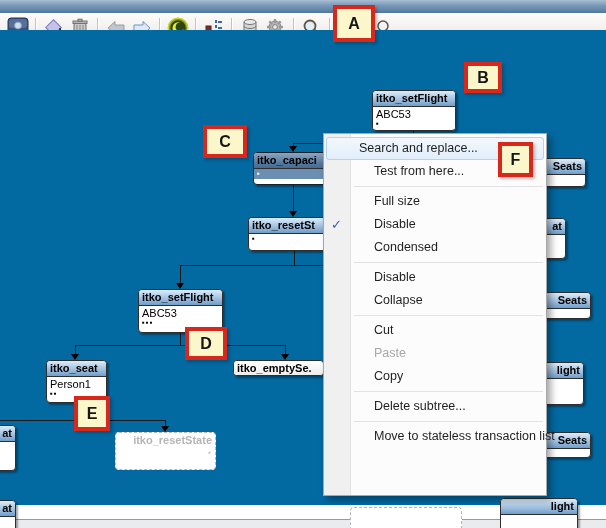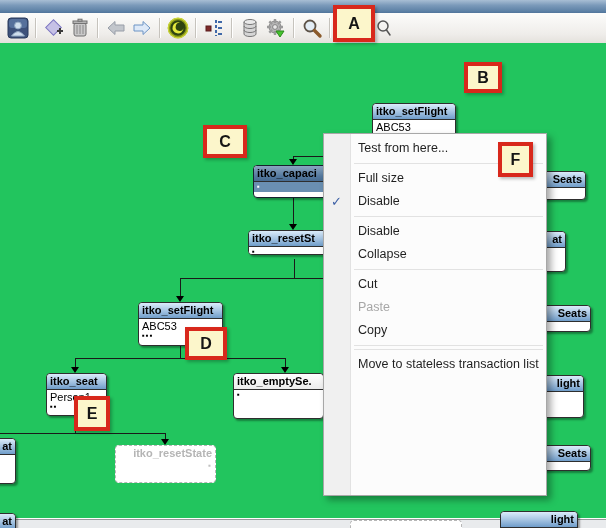--- a/index.html
+++ b/index.html
@@ -9,21 +9,21 @@
   
   .titlebar{position:absolute;left:0;top:0;width:606px;height:13px;
     background:linear-gradient(#a8bed4,#7b9aba 40%,#5d81a6 85%,#50749b);}
   .toolbar{position:absolute;left:0;top:13px;width:606px;height:31px;
     background:linear-gradient(#fcfcfb,#efedea 70%,#e4e1dc);
     border-bottom:1px solid #b3b0aa;display:flex;align-items:center;padding-left:5px;box-sizing:border-box;}
   .tbtn{width:24px;height:24px;display:flex;align-items:center;justify-content:center;margin:0 1px;}
   .tsep{width:1px;height:20px;background:#c6c3bd;border-right:1px solid #fff;margin:0 4px;}
 
   
-  .canvas{position:absolute;left:0;top:43px;width:606px;height:475px;background:#22c55e;}
+  .canvas{position:absolute;left:0;top:30px;width:606px;height:475px;background:#0369a1;}
   .bottomstrip{position:absolute;left:0;top:519px;width:606px;height:9px;
     background:#e9ebed;border-top:1px solid #97999c;}
 
   
   .ln{position:absolute;background:#1a1a1a;z-index:1;}
   .arr{position:absolute;width:0;height:0;border-left:4px solid transparent;
     border-right:4px solid transparent;border-top:6px solid #000;z-index:1;}
 
   
   .node{position:absolute;z-index:2;border:1px solid #2e2e2e;border-radius:4px;
@@ -47,21 +47,21 @@
 
   .hdr.split{display:flex;justify-content:space-between;}
   .hdr.rightalign{text-align:right;}
 
   
   .menu{position:absolute;left:323px;top:133px;width:224px;height:363px;z-index:10;
     background:#fcfcfc;border:1px solid #a7a7a7;box-shadow:4px 4px 7px rgba(0,0,0,.35);
     box-sizing:border-box;padding-top:3px;font-size:12.5px;color:#1f1f1f;}
   .menu .gutter{position:absolute;left:0;top:0;bottom:0;width:26px;background:#f0f0f0;
     border-right:1px solid #e2e2e2;}
-  .mi{position:relative;height:23px;line-height:23px;padding-left:34px;white-space:nowrap;}
+  .mi{position:relative;height:23px;line-height:23px;padding-left:50px;white-space:nowrap;}
   .mi.hl{margin:0 2px;padding-left:32px;background:linear-gradient(#f2f8fd,#e2eefa);
     border:1px solid #b3d3ef;border-radius:3px;height:21px;line-height:21px;}
   .mi.dis{color:#a7a7a7;}
   .msep{border-top:1px solid #e2e2e2;margin:3px 3px 3px 30px;}
   .mcheck{position:absolute;left:7px;top:0;color:#3c5fa5;font-size:13px;}
 
   
   .co{position:absolute;z-index:20;background:#fcf6cb;border:4px solid #d8281c;
     box-sizing:border-box;display:flex;align-items:center;justify-content:center;
     font-size:16px;font-weight:600;color:#151515;box-shadow:2px 2px 3px rgba(0,0,0,.25);}
@@ -196,40 +196,40 @@
         <div class="dots">▪</div></div>
     </div>
 
     <div class="node sel" style="left:253px;top:122px;width:88px;height:33px">
       <div class="hdr">itko_capaci</div>
       <div class="bdy">
           <div class="dots">▪</div>
         </div>
     </div>
 
-    <div class="node" style="left:248px;top:187px;width:80px;height:25px">
+    <div class="node" style="left:248px;top:187px;width:80px;height:34px">
       <div class="hdr">itko_resetSt</div>
       <div class="bdy">
           <div class="dots">▪</div>
         </div>
     </div>
 
     <div class="node" style="left:138px;top:259px;width:85px;height:44px">
       <div class="hdr">itko_setFlight</div>
       <div class="bdy"><span>ABC53</span>
         <div class="dots">▪▪▪</div></div>
     </div>
 
     <div class="node" style="left:46px;top:330px;width:61px;height:43px">
       <div class="hdr">itko_seat</div>
       <div class="bdy"><span>Person1</span>
         <div class="dots">▪▪</div></div>
     </div>
 
-    <div class="node whitehdr" style="left:233px;top:330px;width:91px;height:46px">
+    <div class="node whitehdr" style="left:233px;top:330px;width:91px;height:16px">
       <div class="hdr">itko_emptySe.</div>
       <div class="bdy">
           <div class="dots">▪</div>
         </div>
     </div>
 
     <div class="node ghost" style="left:115px;top:402px;width:101px;height:38px">
       <div class="hdr">itko_resetState</div>
       <div class="bdy">
           <div class="dots">▪</div>
@@ -274,35 +274,38 @@
     </div>
 
     <div class="node ghost" style="left:350px;top:477px;width:112px;height:27px">
       <div class="hdr"></div>
 
     </div>
   </div>
 
   <div class="menu">
     <div class="gutter"></div>
+    <div class="mi hl">Search and replace...</div>
     <div class="mi">Test from here...</div>
     <div class="msep"></div>
     <div class="mi">Full size</div>
     <div class="mi">
       <span class="mcheck">✓</span>
       <span>Disable</span>
     </div>
+    <div class="mi">Condensed</div>
     <div class="msep"></div>
     <div class="mi">Disable</div>
     <div class="mi">Collapse</div>
     <div class="msep"></div>
     <div class="mi">Cut</div>
     <div class="mi dis">Paste</div>
     <div class="mi">Copy</div>
     <div class="msep"></div>
+    <div class="mi">Delete subtree...</div>
     <div class="msep"></div>
     <div class="mi">Move to stateless transaction list</div>
   </div>
 
   <div class="co" style="left:333px;top:5px;width:42px;height:37px">A</div>
   <div class="co" style="left:464px;top:62px;width:38px;height:31px">B</div>
   <div class="co" style="left:203px;top:125px;width:44px;height:33px">C</div>
   <div class="co" style="left:185px;top:327px;width:42px;height:33px">D</div>
   <div class="co" style="left:74px;top:396px;width:36px;height:35px">E</div>
   <div class="co" style="left:498px;top:142px;width:35px;height:35px">F</div>

